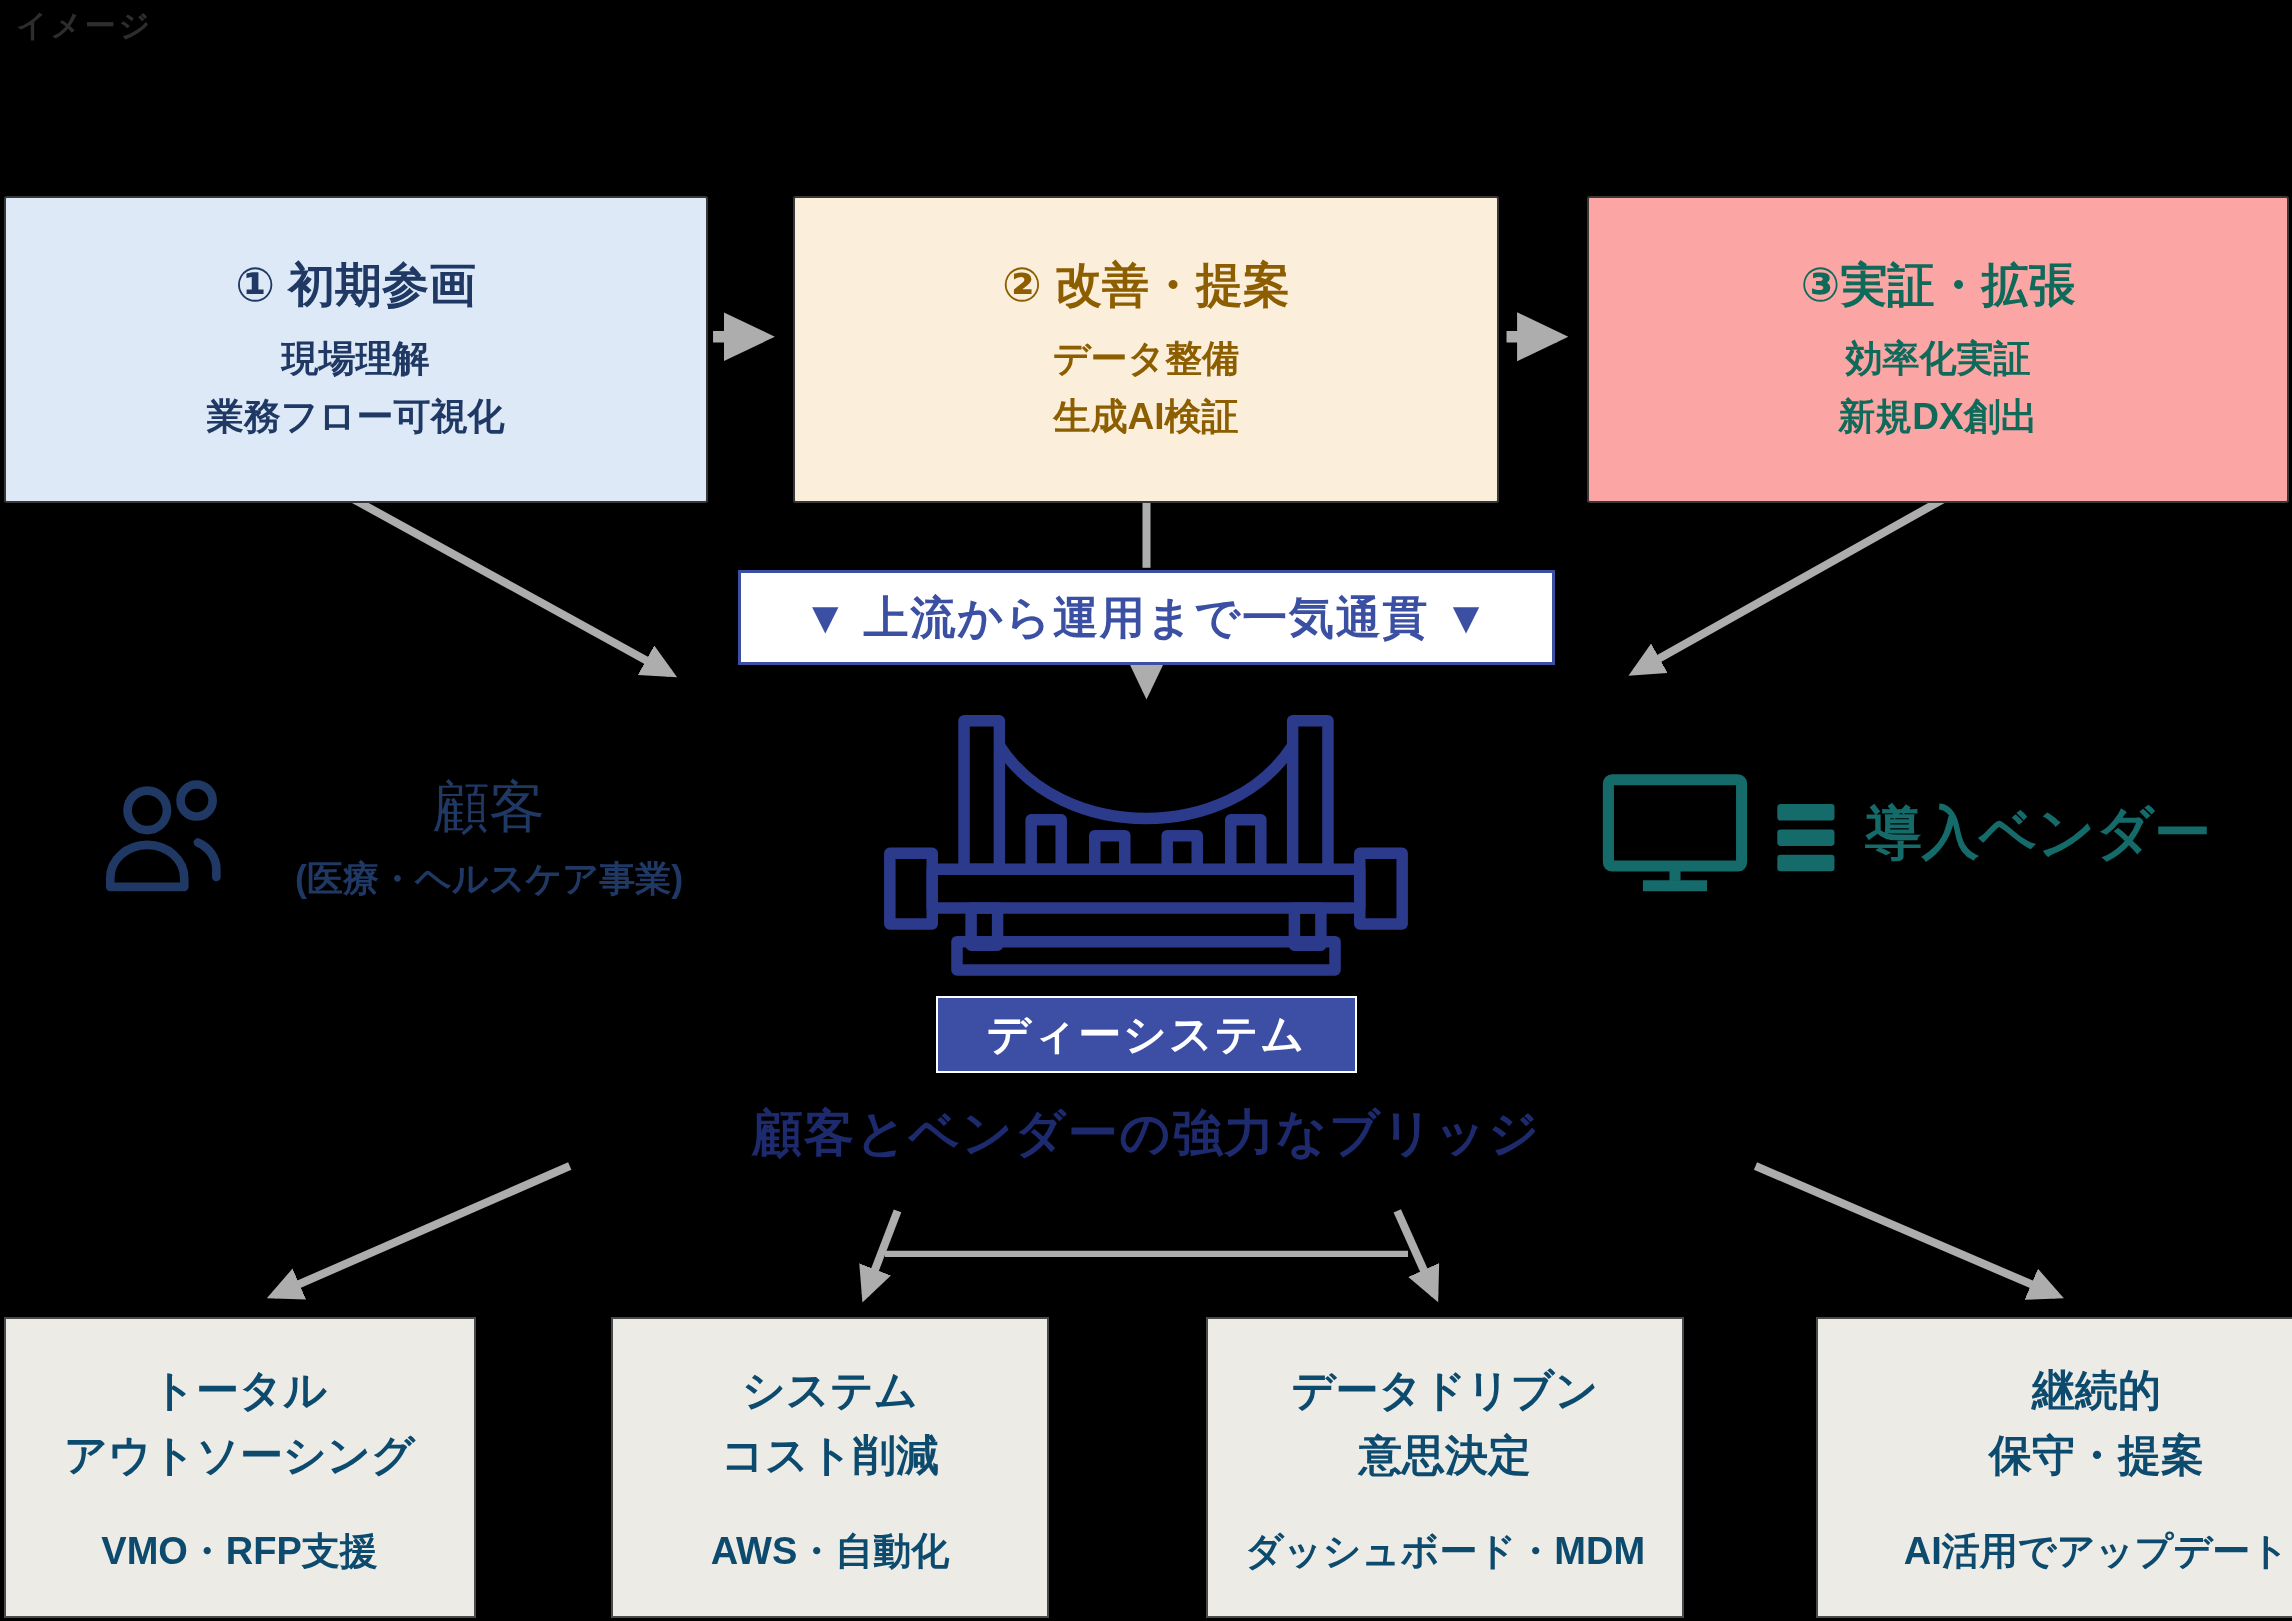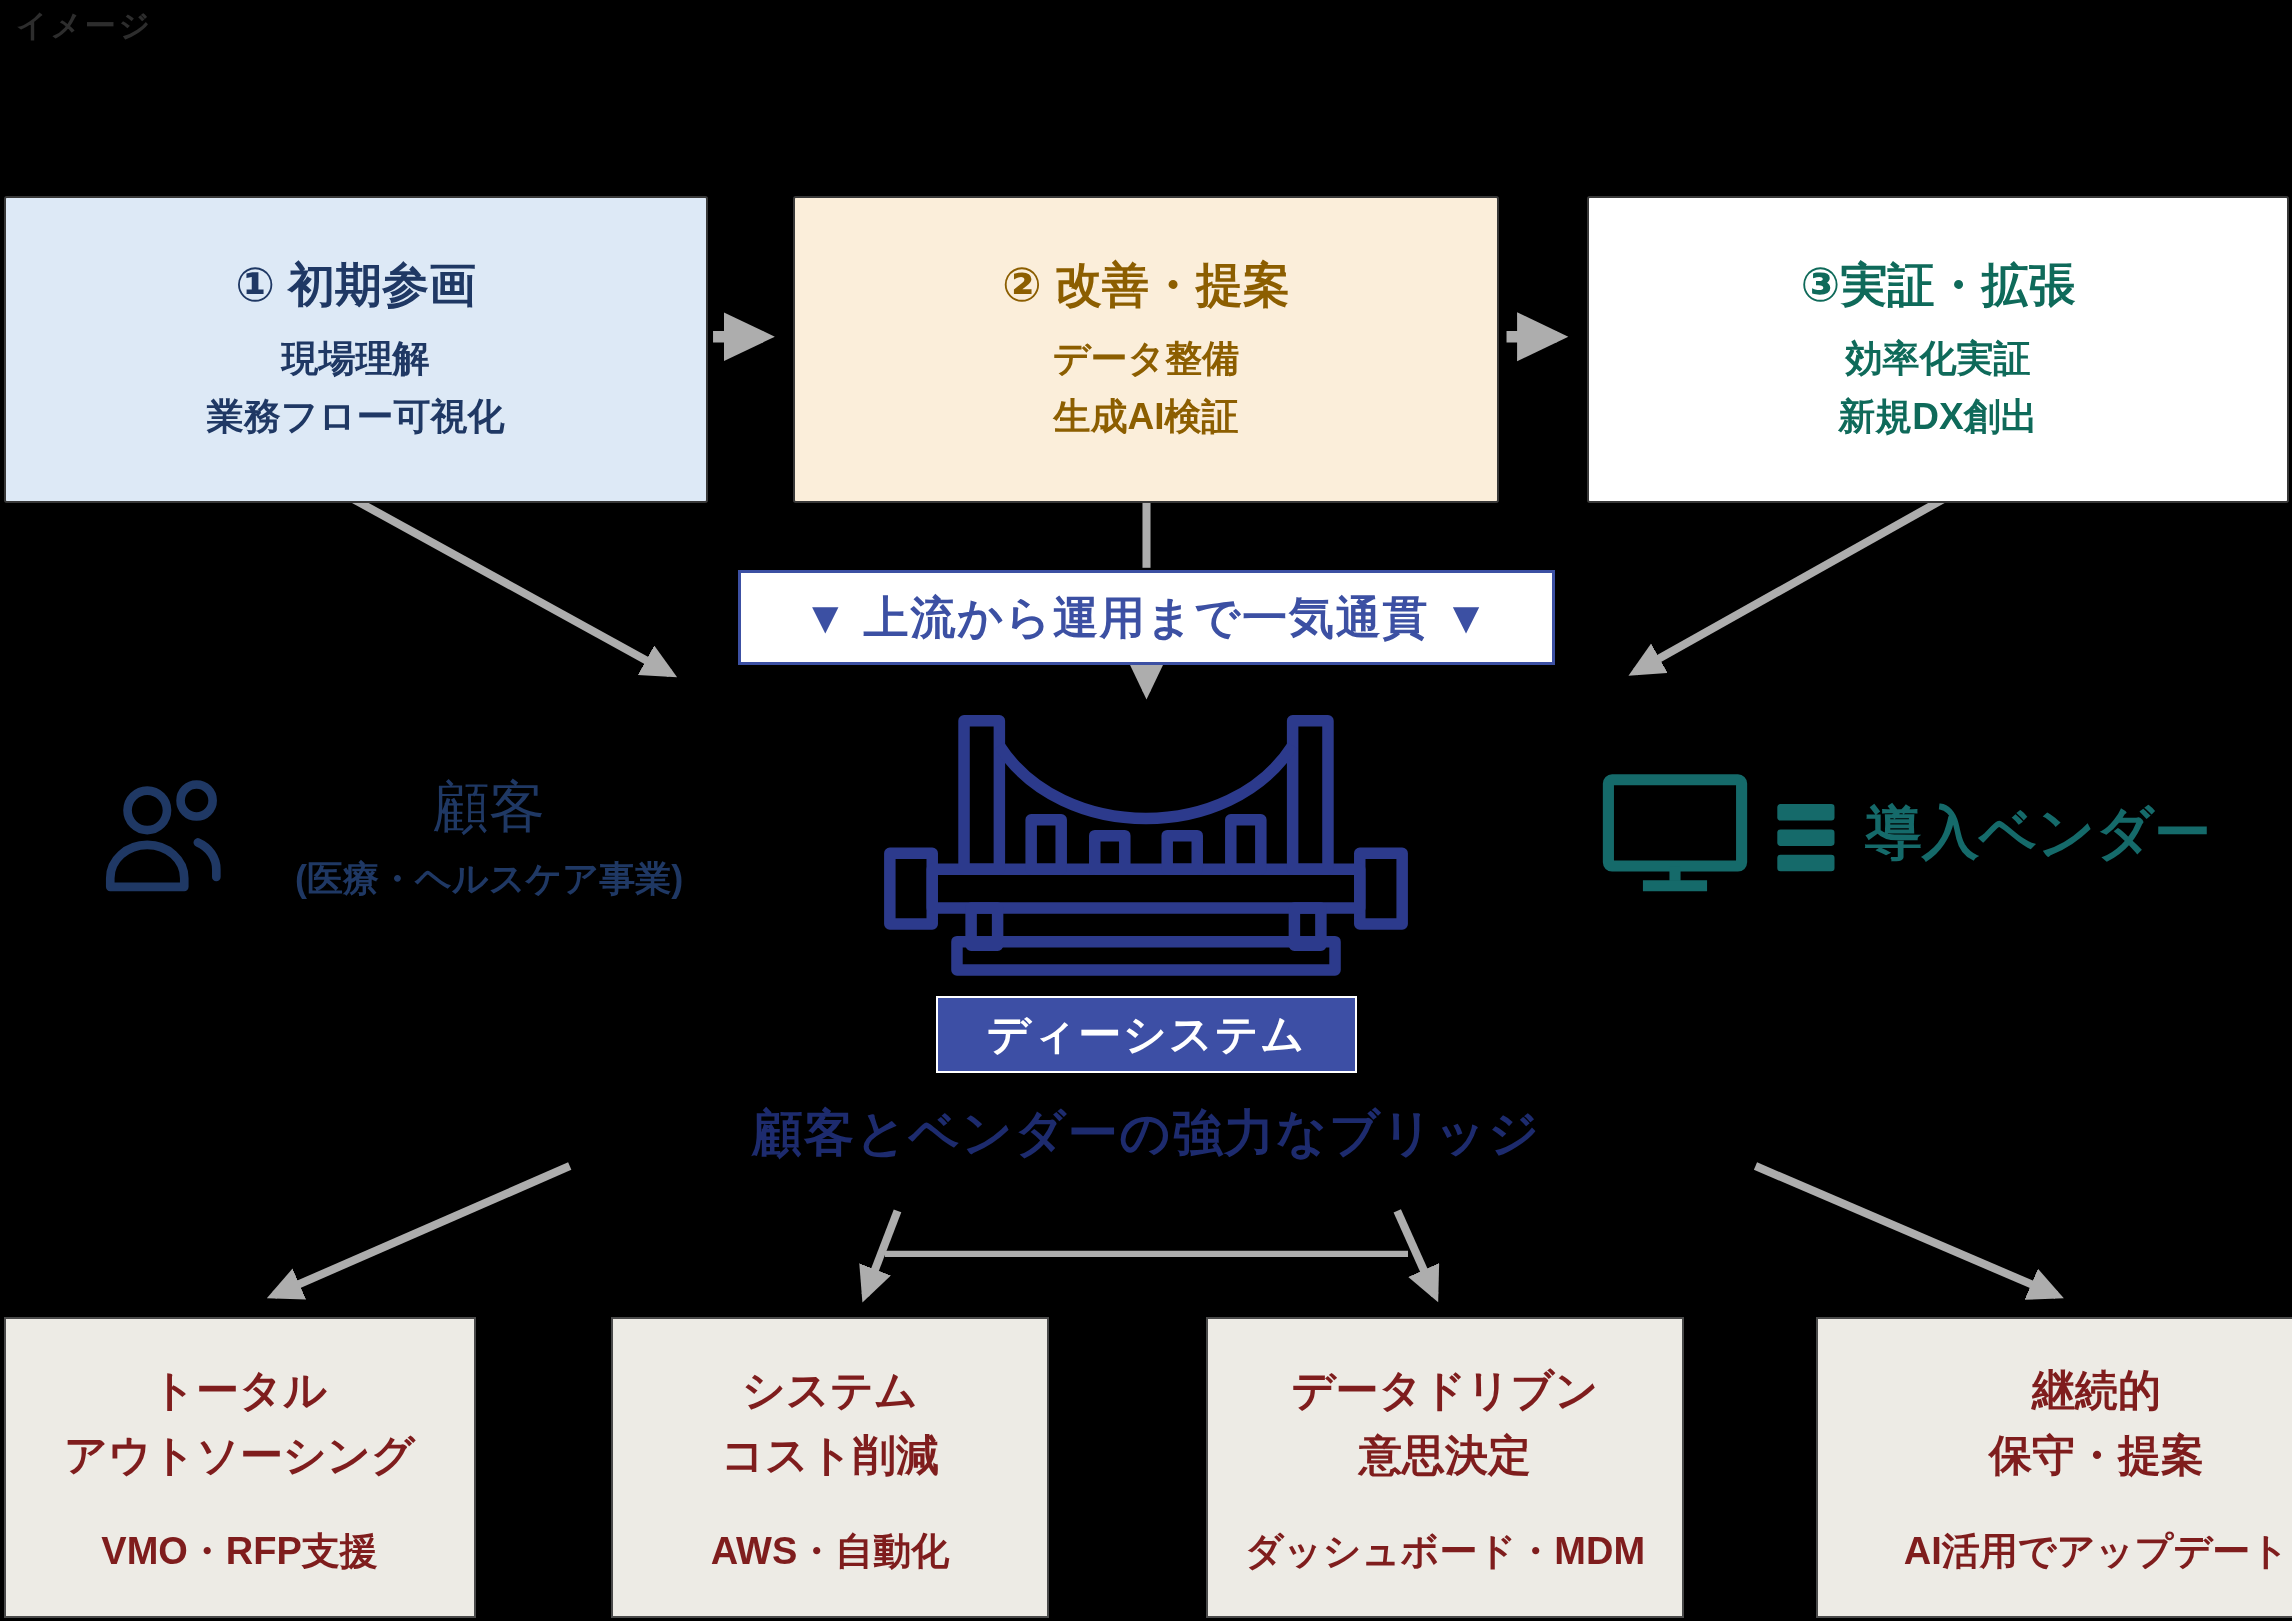--- a/index.html
+++ b/index.html
@@ -11,21 +11,21 @@
                 color:#2d2d2d; letter-spacing:2.7px; z-index:2; }
 
   .arrows { position:absolute; left:0; top:0; z-index:1; pointer-events:none; }
 
   
   .step-box { position:absolute; top:183px; height:307px; border:2.7px solid #383838; border-radius:2.7px;
               display:flex; flex-direction:column; align-items:center; justify-content:center;
               gap:13px; z-index:2;margin-top:13px; }
   .step-1 { left:3.6px;    width:704px; background:#dde9f6; color:#1f3864; }
   .step-2 { left:793px;  width:706px; background:#fbeeda; color:#8c5e00; }
-  .step-3 { left:1587px; width:702px; background:#ffffff; color:#0f6a5a; }
+  .step-3 { left:1587px; width:702px; background:#fca5a5; color:#0f6a5a; }
   .step-title { font-size:47px; font-weight:bold; }
   .step-lines { font-size:37px; font-weight:bold; line-height:1.55; text-align:center; }
   .step-lines span { display:block; }
 
   
   .banner { position:absolute; left:738px; top:570px; width:817px; height:95px; background:#ffffff;
             border:3.6px solid #3c50a3; color:#3c50a3; display:flex; align-items:center; justify-content:center;
             font-size:45px; font-weight:bold; z-index:2; letter-spacing:1.8px; }
 
   
@@ -45,21 +45,21 @@
 
   
   .vendor-group { position:absolute; left:1601px; top:772px; display:flex; align-items:flex-start; gap:25px; z-index:2; }
   .monitor-icon { width:148px; height:124px; }
   .server-icon { width:66px; height:100px; margin-top:25px; }
   .vendor-title { font-size:57px; font-weight:bold; color:#156a6a; margin-top:23px; white-space:nowrap; }
 
   
   .service-box { position:absolute; top:1317px; height:301px; background:#edebe5; border:2.7px solid #4a4a4a;
                  display:flex; flex-direction:column; align-items:center; justify-content:center; gap:39px;
-                 color:#7f1d1d; z-index:2; }
+                 color:#0c4a6e; z-index:2; }
   .svc-1 { left:3.6px;    width:472px; }
   .svc-2 { left:611px;  width:438px; }
   .svc-3 { left:1206px; width:478px; }
   .svc-4 { left:1816px; width:561px; }
   .service-title { font-size:43px; font-weight:bold; line-height:1.5; text-align:center; }
   .service-title span { display:block; }
   .service-sub { font-size:38px; font-weight:bold; text-align:center; }
 </style>
 </head>
 <body>

